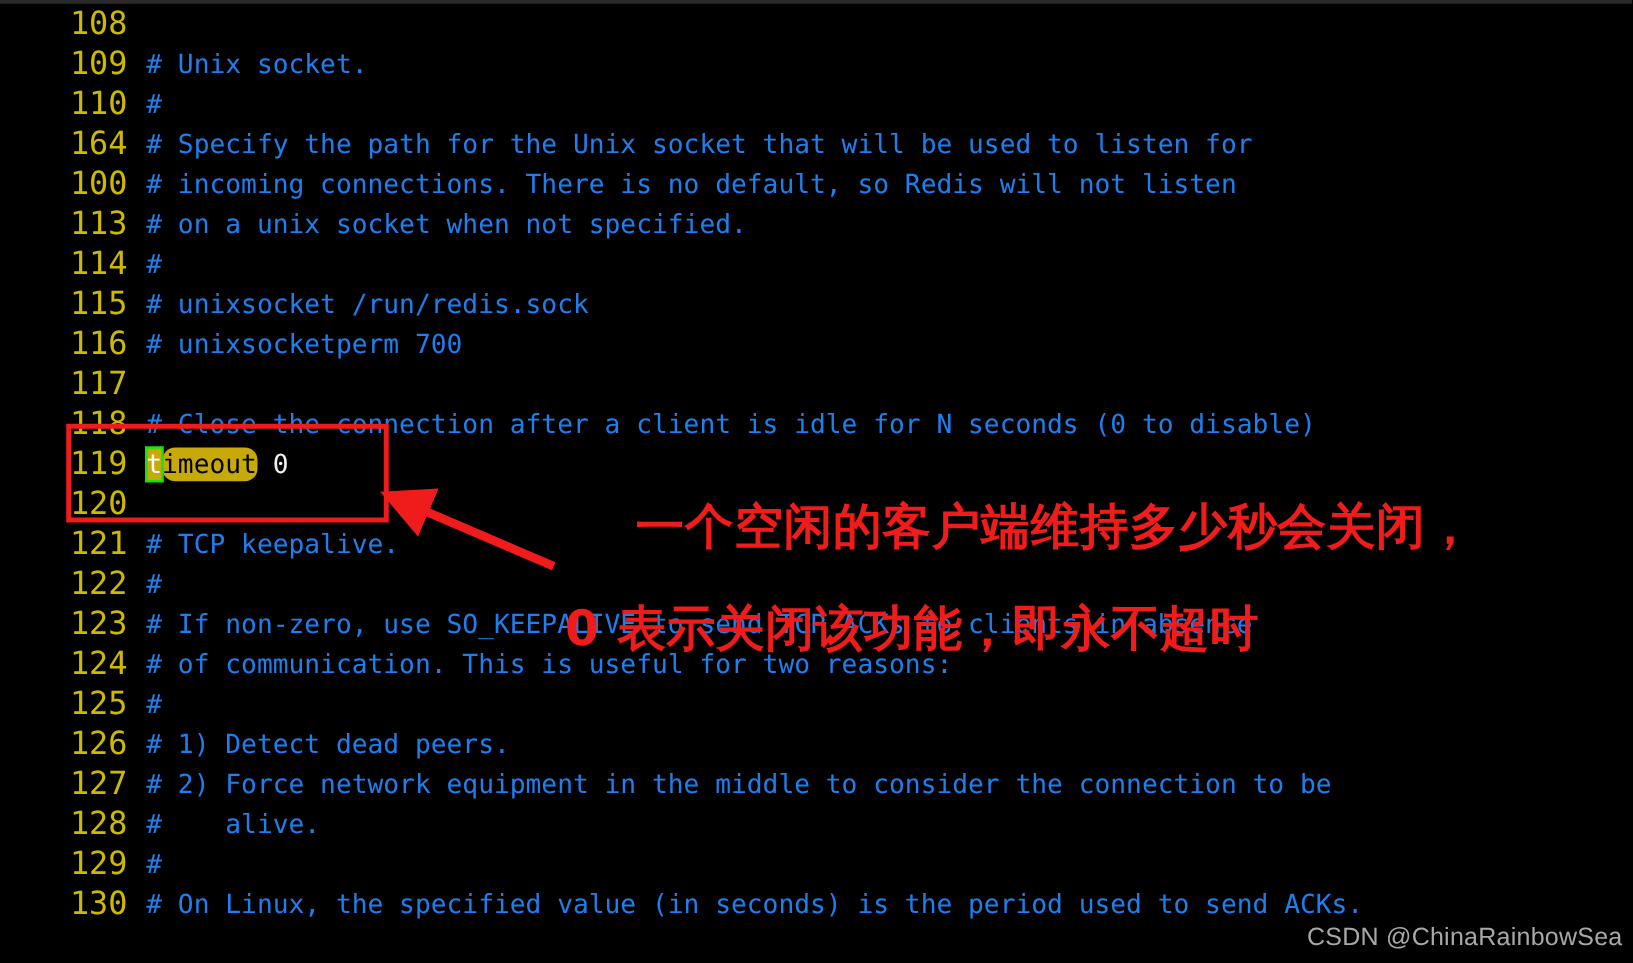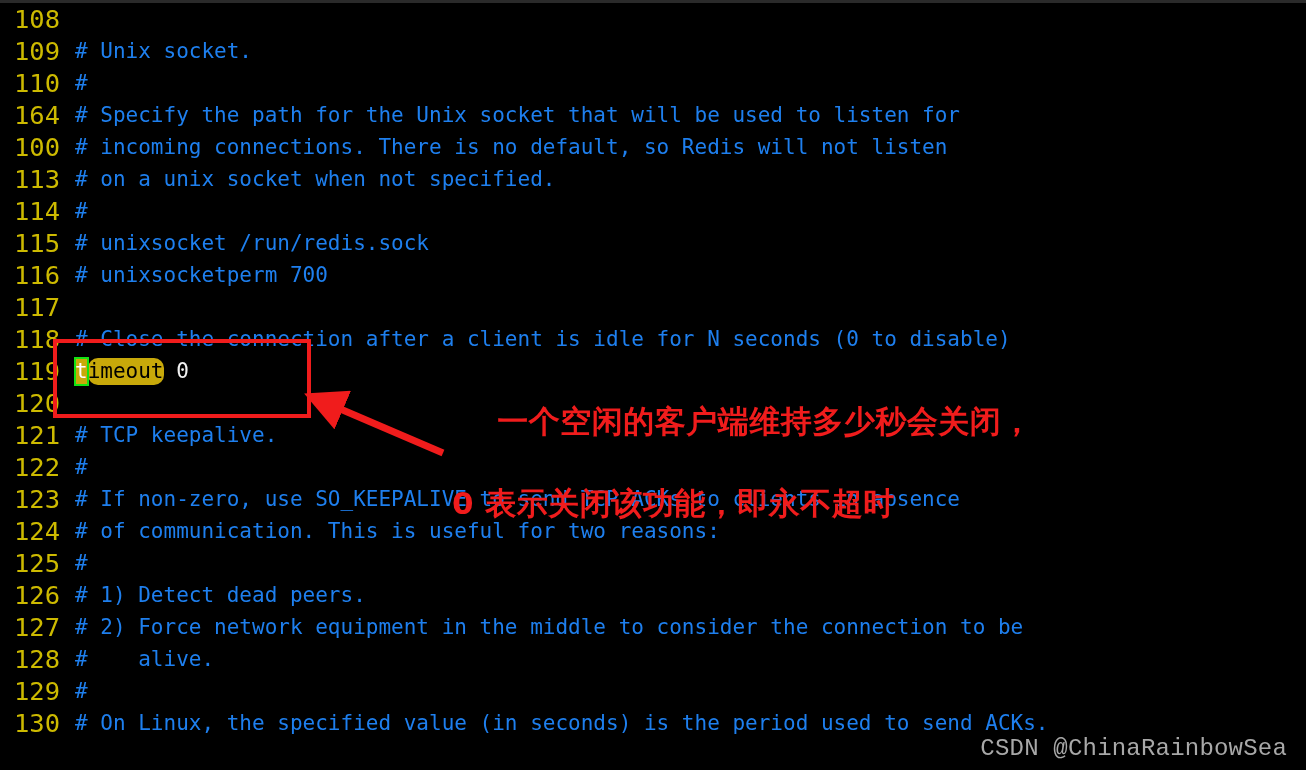--- a/index.html
+++ b/index.html
@@ -30,20 +30,21 @@
     width: 1306px;
   }
   .code-line {
     display: flex;
     align-items: flex-start;
     height: 32px;
     line-height: 32px;
     white-space: pre;
     font-size: 25.5px;
     letter-spacing: 0px;
+    margin-left: 42px;
   }
   .lineno {
     color: #cdba00;
     width: 60px;
     min-width: 60px;
     text-align: right;
     padding-right: 0px;
     font-size: 25.5px;
     letter-spacing: 0px;
   }
@@ -92,35 +93,35 @@
     pointer-events: none;
   }
   
   .anno-text {
     position: absolute;
     left: 452px;
     top: 360px;
     color: #f01c1c;
     font-family: "DejaVu Sans", "Liberation Sans", sans-serif;
     font-weight: bold;
-    font-size: 31px;
+    font-size: 39px;
     line-height: 41px;
     white-space: pre;
     letter-spacing: 0.5px;
   }
   .anno-text .l2 { display: block; }
 
   
   .watermark {
     position: absolute;
-    right: 19px;
+    right: 8px;
     bottom: 8px;
     color: #a8a8a8;
-    font-family: Liberation Mono, monospace;
-    font-size: 24px;
+    font-family: Liberation Sans, sans-serif;
+    font-size: 20px;
     letter-spacing: 0.2px;
   }
 </style>
 </head>
 <body>
 
 <div id="screen">
 
   <div class="top-edge"></div>
 

